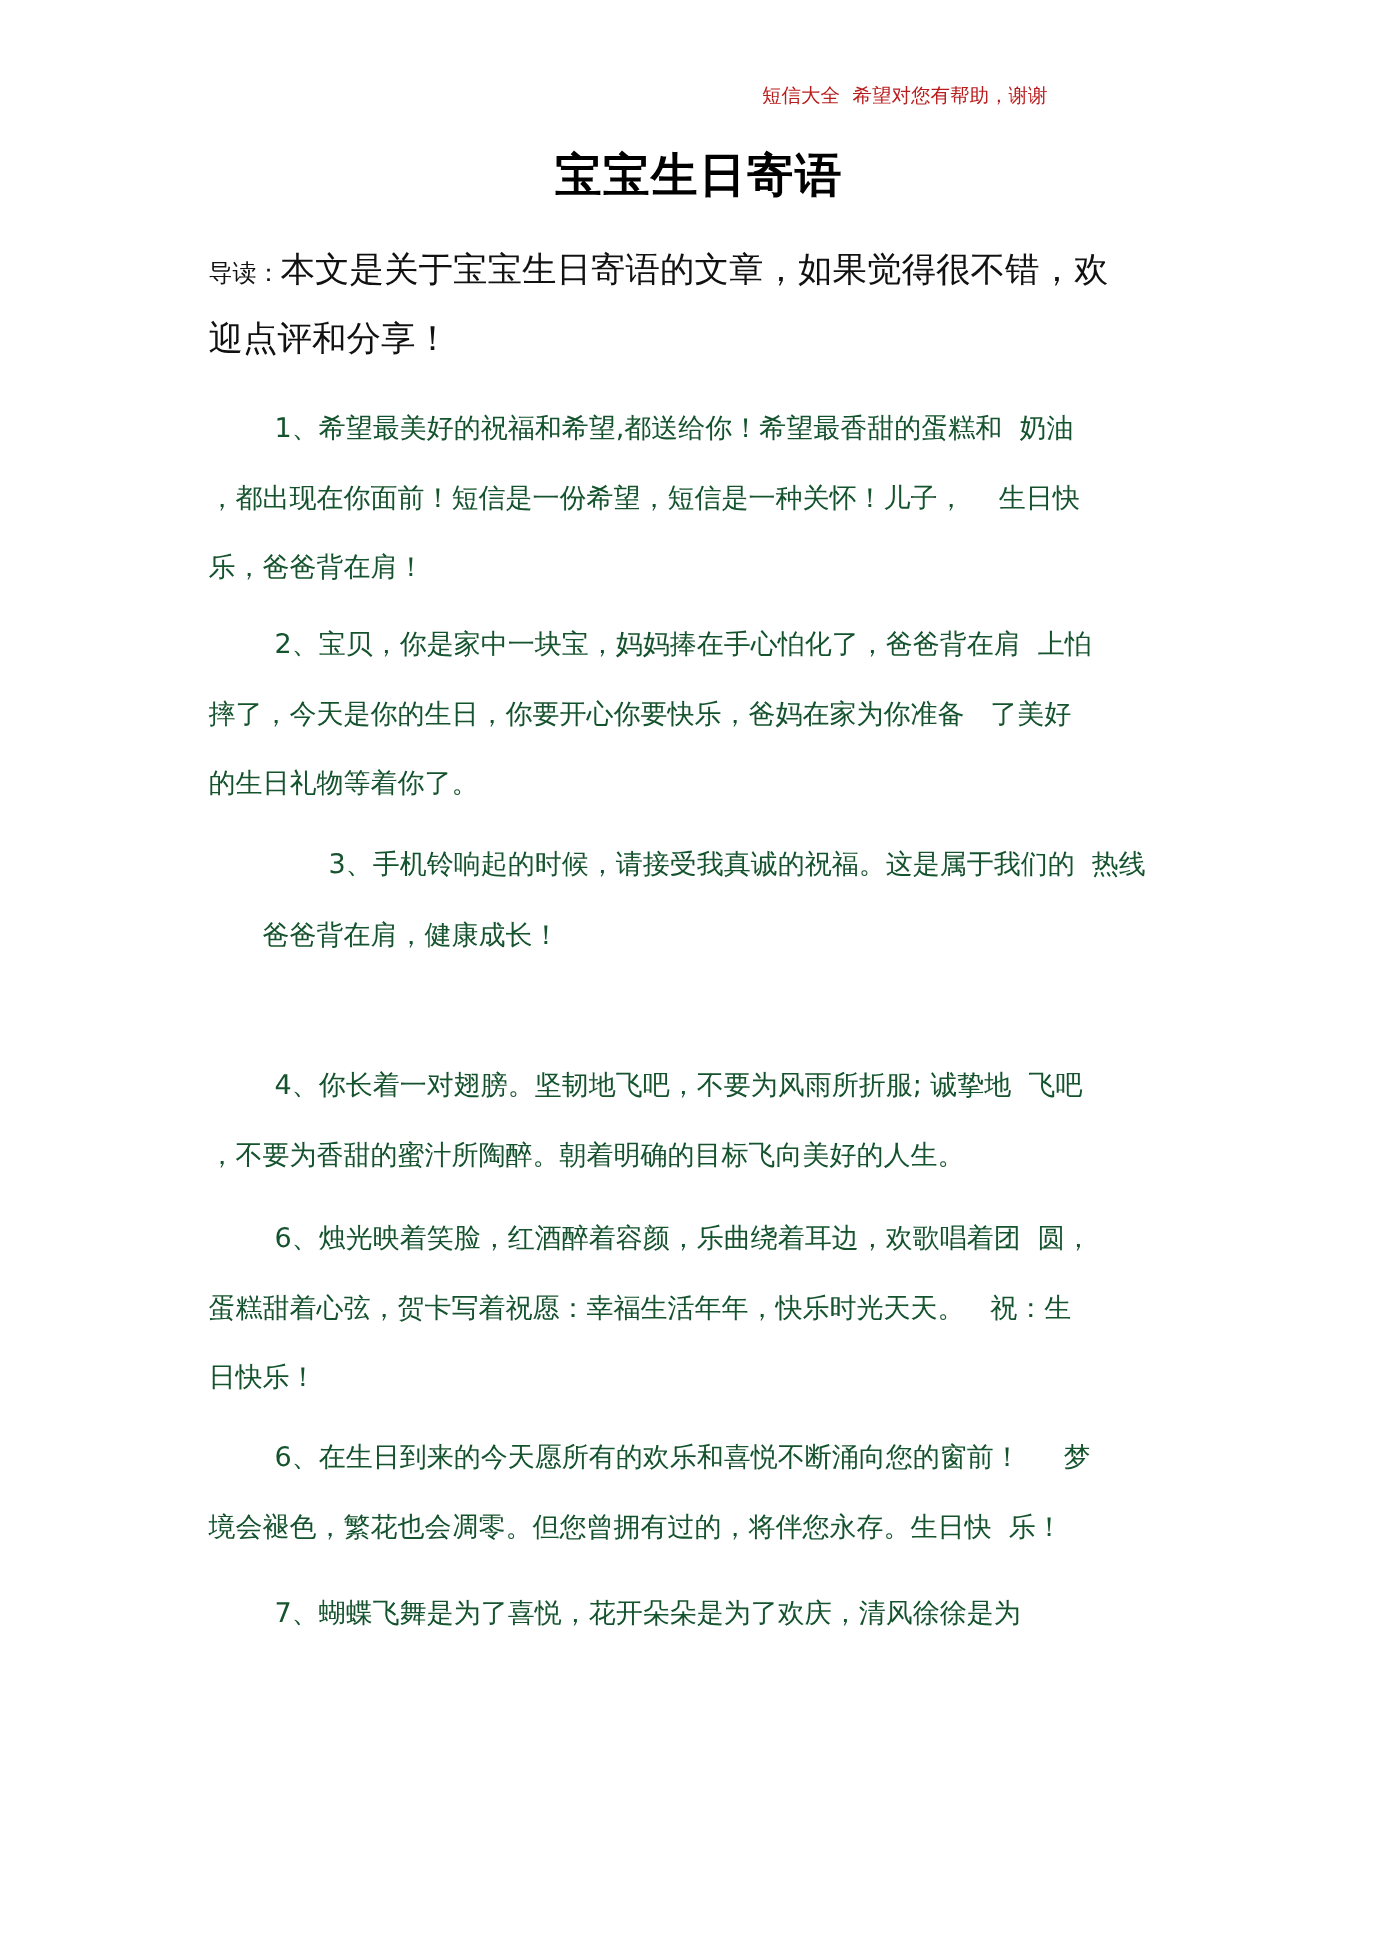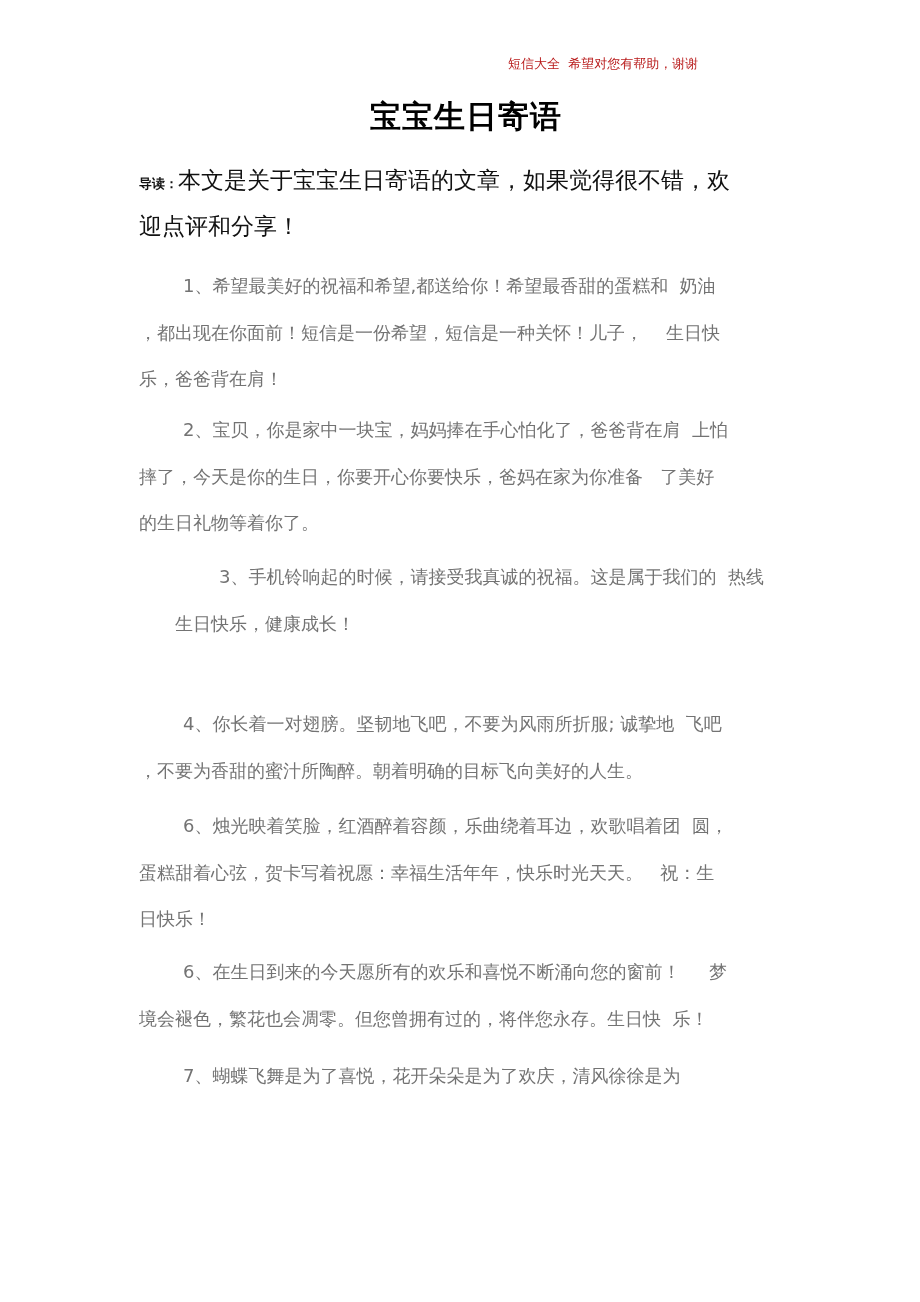--- a/index.html
+++ b/index.html
@@ -4,23 +4,23 @@
 <style>
   html, body { margin: 0; padding: 0; background: #ffffff; }
   body { width: 920px; height: 1302px; position: relative; overflow: hidden;
          font-family: "DejaVu Sans", "Liberation Sans", sans-serif; color: #111; }
   .header-note { position: absolute; left: 508px; top: 55px; font-size: 13px; color: #b91c1c; white-space: pre; }
   .title { position: absolute; left: 0; width: 932px; text-align: center; top: 96px;
            font-size: 31px; font-weight: bold; letter-spacing: 1px; color: #000; }
   .intro { position: absolute; left: 139px; width: 660px; }
   .intro .line { height: 46px; line-height: 24px; white-space: nowrap;
                  font-family: "DejaVu Serif", "Liberation Serif", serif; font-size: 23px; color: #111; }
-  .intro .lead { font-family: "DejaVu Sans", sans-serif; font-size: 13px; font-weight: bold; }
+  .intro .lead { font-family: "DejaVu Sans", sans-serif; font-size: 16px; font-weight: normal; }
   .para { position: absolute; left: 139px; width: 660px; }
-  .para .line { height: 46.5px; line-height: 22px; white-space: pre; font-size: 18px; color: #737373;
+  .para .line { height: 46.5px; line-height: 22px; white-space: pre; font-size: 18px; color: #14532d;
                 text-align: justify; }
   .para .line.first { padding-left: 44px; }
 </style>
 </head>
 <body>
 
 <div class="header-note">短信大全  希望对您有帮助，谢谢</div>
 
 <div class="title">宝宝生日寄语</div>
 
@@ -36,21 +36,21 @@
 </div>
 
 <div class="para" style="top:419px;">
   <div class="line first">2、宝贝，你是家中一块宝，妈妈捧在手心怕化了，爸爸背在肩  上怕</div>
   <div class="line">摔了，今天是你的生日，你要开心你要快乐，爸妈在家为你准备   了美好</div>
   <div class="line">的生日礼物等着你了。</div>
 </div>
 
 <div class="para" style="top:566px;margin-left:36px;">
   <div class="line first">3、手机铃响起的时候，请接受我真诚的祝福。这是属于我们的  热线</div>
-  <div class="line">生日快乐，健康成长！</div>
+  <div class="line">爸爸背在肩，健康成长！</div>
 </div>
 
 <div class="para" style="top:713px;">
   <div class="line first">4、你长着一对翅膀。坚韧地飞吧，不要为风雨所折服; 诚挚地  飞吧</div>
   <div class="line">，不要为香甜的蜜汁所陶醉。朝着明确的目标飞向美好的人生。</div>
 </div>
 
 <div class="para" style="top:815px;">
   <div class="line first">6、烛光映着笑脸，红酒醉着容颜，乐曲绕着耳边，欢歌唱着团  圆，</div>
   <div class="line">蛋糕甜着心弦，贺卡写着祝愿：幸福生活年年，快乐时光天天。   祝：生</div>

